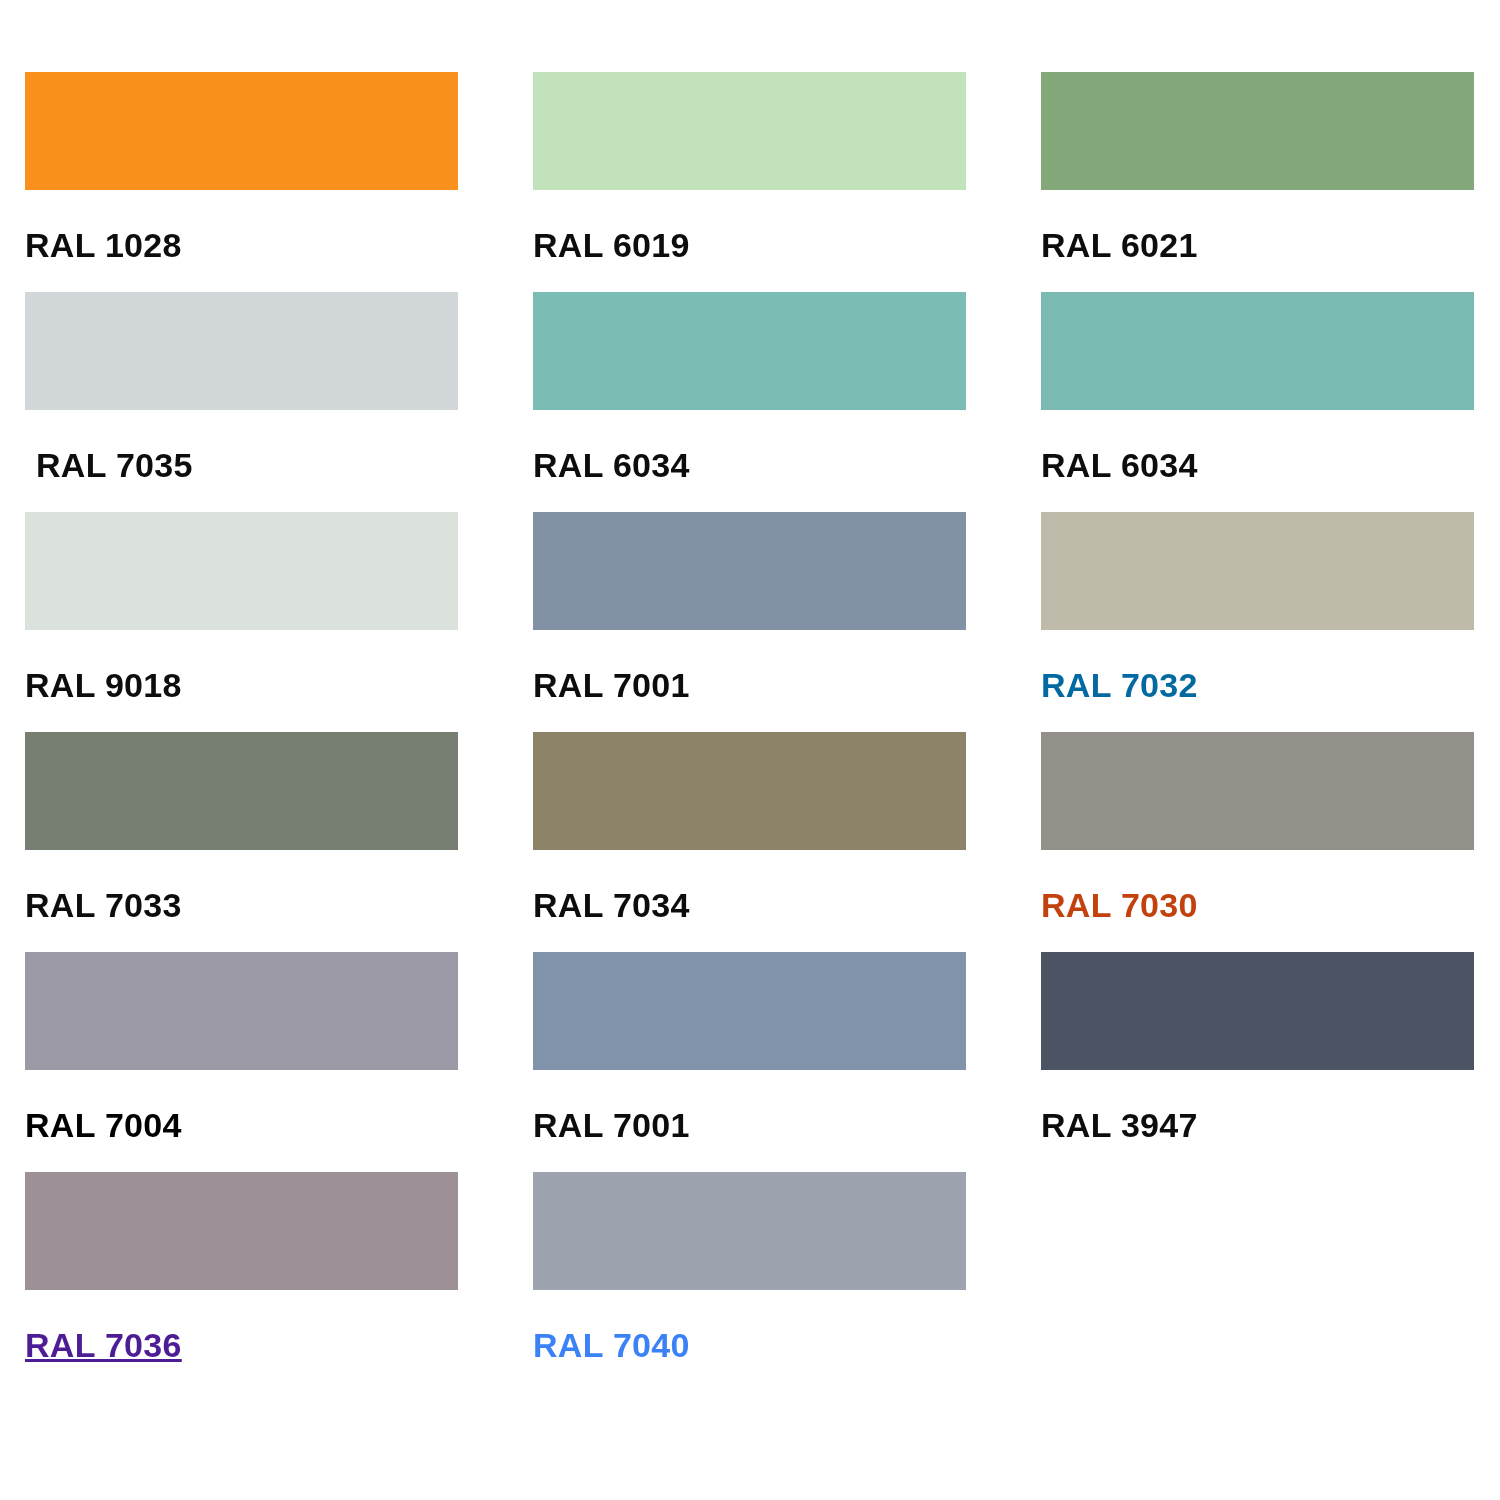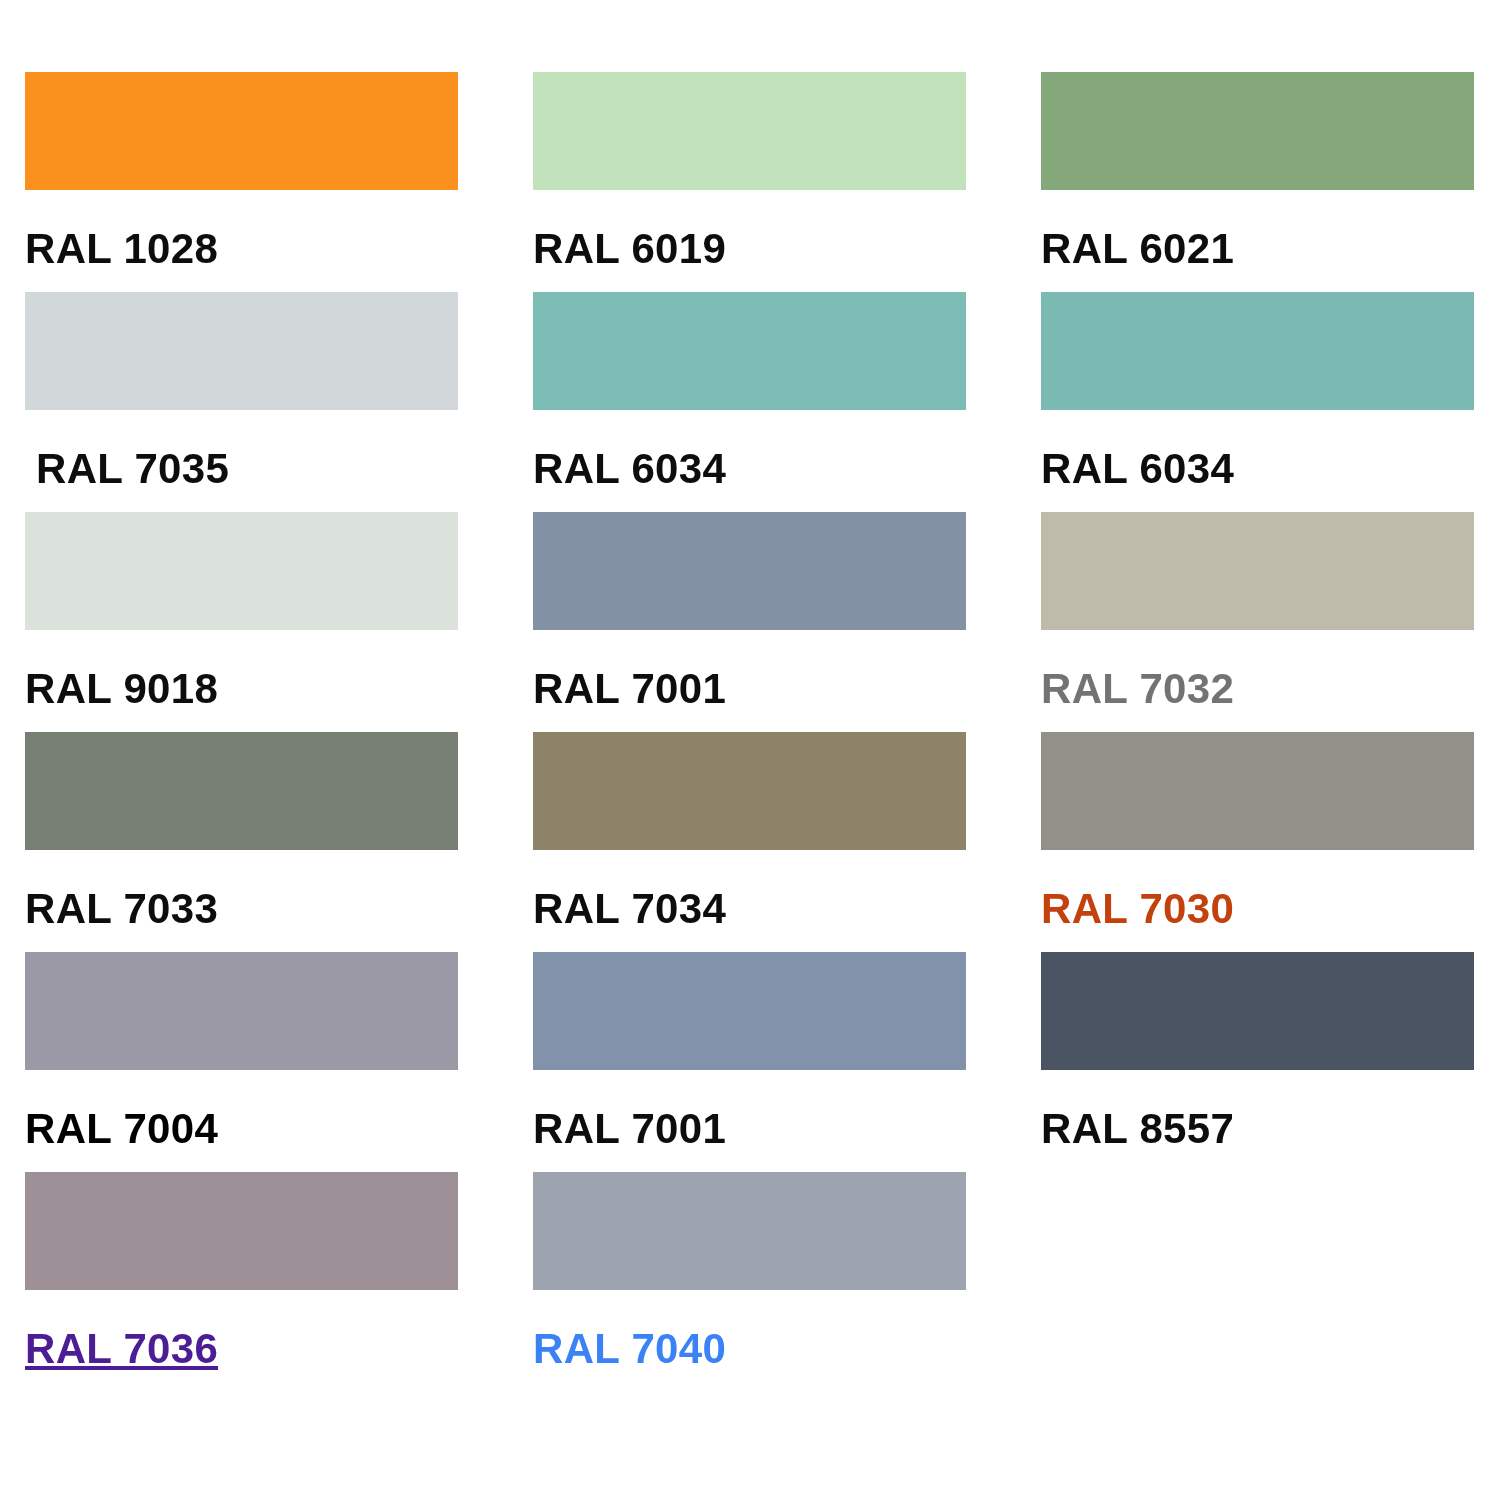--- a/index.html
+++ b/index.html
@@ -35,21 +35,21 @@
 
   .swatch-chip {
     width: 433px;
     height: 118px;
     display: block;
   }
 
   .swatch-label {
     margin-top: 38px;
     font-family: "Liberation Sans", sans-serif;
-    font-size: 42px;
+    font-size: 34px;
     font-weight: bold;
     letter-spacing: 0.3px;
     color: #0d0d0d;
     line-height: 1;
     white-space: nowrap;
   }
 </style>
 </head>
 <body style="background: rgb(255, 255, 255);">
 
@@ -81,21 +81,21 @@
     <div class="swatch-cell">
       <div class="swatch-chip" style="background: rgb(219, 226, 220);"></div>
       <div class="swatch-label" style="color: rgb(13, 13, 13);">RAL 9018</div>
     </div>
     <div class="swatch-cell">
       <div class="swatch-chip" style="background: rgb(131, 145, 164);"></div>
       <div class="swatch-label" style="color: rgb(13, 13, 13);">RAL 7001</div>
     </div>
     <div class="swatch-cell">
       <div class="swatch-chip" style="background: rgb(190, 187, 171);"></div>
-      <div class="swatch-label" style="color: #737373;">RAL 7032</div>
+      <div class="swatch-label" style="color: #0369a1;">RAL 7032</div>
     </div>
     <div class="swatch-cell">
       <div class="swatch-chip" style="background: rgb(118, 127, 114);"></div>
       <div class="swatch-label" style="color: rgb(13, 13, 13);">RAL 7033</div>
     </div>
     <div class="swatch-cell">
       <div class="swatch-chip" style="background: rgb(140, 131, 105);"></div>
       <div class="swatch-label" style="color: rgb(13, 13, 13);">RAL 7034</div>
     </div>
     <div class="swatch-cell">
@@ -105,21 +105,21 @@
     <div class="swatch-cell">
       <div class="swatch-chip" style="background: rgb(154, 153, 165);"></div>
       <div class="swatch-label" style="color: #000000;">RAL 7004</div>
     </div>
     <div class="swatch-cell">
       <div class="swatch-chip" style="background: rgb(129, 147, 170);"></div>
       <div class="swatch-label" style="color: rgb(13, 13, 13);">RAL 7001</div>
     </div>
     <div class="swatch-cell">
       <div class="swatch-chip" style="background: rgb(74, 84, 98);"></div>
-      <div class="swatch-label" style="color: rgb(13, 13, 13);">RAL 8557</div>
+      <div class="swatch-label" style="color: rgb(13, 13, 13);">RAL 3947</div>
     </div>
     <div class="swatch-cell">
       <div class="swatch-chip" style="background: rgb(158, 144, 151);"></div>
       <div class="swatch-label" style="color: #4c1d95; text-decoration: underline;">RAL 7036</div>
     </div>
     <div class="swatch-cell">
       <div class="swatch-chip" style="background: rgb(158, 163, 176);"></div>
       <div class="swatch-label" style="color: #3b82f6;">RAL 7040</div>
     </div>
   </main>

